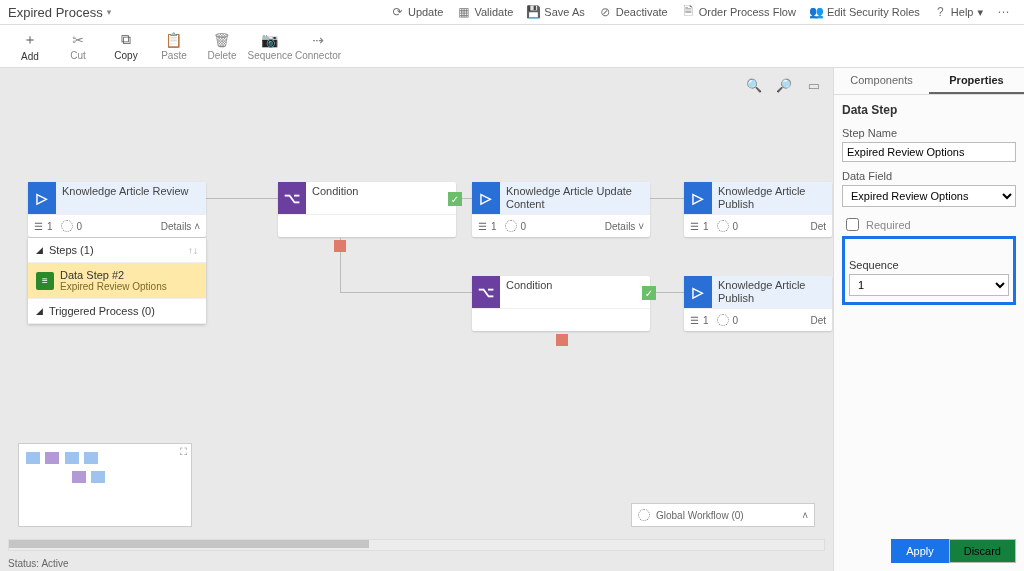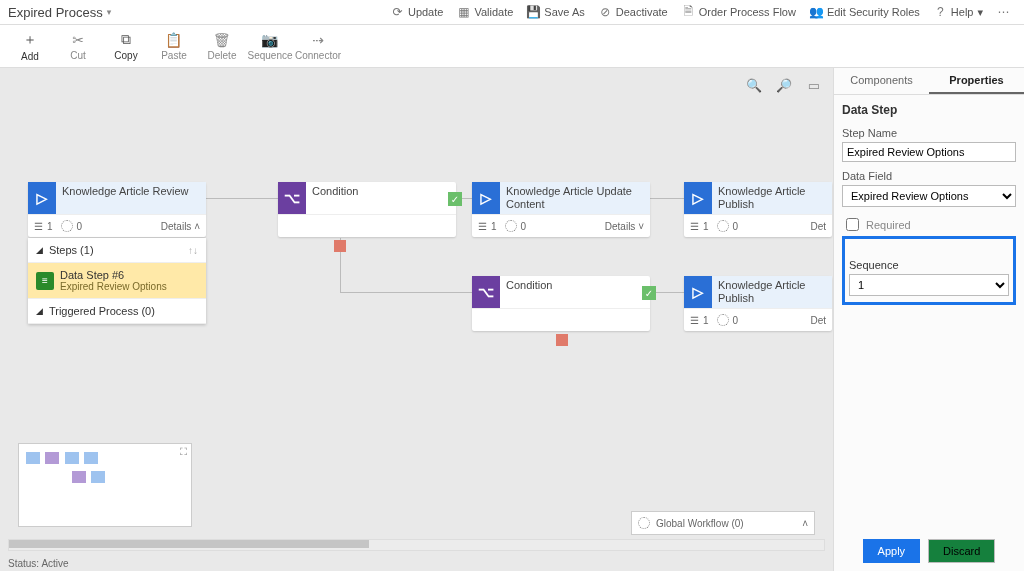--- a/index.html
+++ b/index.html
@@ -38,38 +38,38 @@
 .sp-row .arr{margin-left:auto;color:#aaa;font-size:10px}
 .redbox{position:absolute;width:12px;height:12px;background:#e07a6a}
 .greenbox{position:absolute;width:14px;height:14px;background:#6bbf6b;color:#fff;font-size:10px;display:flex;align-items:center;justify-content:center}
 .hline{position:absolute;height:1px;background:#bbb}
 .vline{position:absolute;width:1px;background:#bbb}
 .minimap{position:absolute;left:18px;bottom:44px;width:160px;height:70px;background:#fff;border:1px solid #ccc;padding:6px}
 .minimap .max{position:absolute;right:4px;top:2px;font-size:10px;color:#888}
 .minimap .box{display:inline-block;width:14px;height:12px;margin:1px;vertical-align:middle}
 .minimap .blue{background:#9ec3ef}
 .minimap .pur{background:#b39ad6}
-.gwf{position:absolute;right:18px;bottom:36px;width:170px;height:22px;background:#fff;border:1px solid #ccc;display:flex;align-items:center;padding:0 6px;font-size:10px;color:#666}
+.gwf{position:absolute;right:18px;bottom:44px;width:170px;height:22px;background:#fff;border:1px solid #ccc;display:flex;align-items:center;padding:0 6px;font-size:10px;color:#666}
 .gwf .chv{margin-left:auto}
 .hscroll{position:absolute;left:8px;right:8px;bottom:20px;height:10px;background:#ececec;border:1px solid #ddd}
 .hscroll .thumb{position:absolute;left:0;top:0;width:360px;height:8px;background:#c5c5c5}
 .status{position:absolute;left:8px;bottom:2px;font-size:10px;color:#666}
 .sidepanel{width:190px;background:#fbfbfb;border-left:1px solid #ddd;display:flex;flex-direction:column}
 .tabs{display:flex;border-bottom:1px solid #ddd}
 .tabs .tab{flex:1;padding:6px 4px;text-align:center;font-size:11px;color:#666;cursor:pointer}
 .tabs .tab.active{font-weight:600;color:#222;border-bottom:2px solid #666}
 .panel-body{padding:8px;flex:1;overflow:auto}
 .section-title{font-weight:600;font-size:12px;margin-bottom:10px}
 .fld-label{font-size:11px;color:#555;margin-top:8px;margin-bottom:3px}
 .fld-input{width:100%;box-sizing:border-box;border:1px solid #bbb;padding:3px 4px;font-size:11px;background:#fff}
 select.fld-input{height:22px}
 .chk{display:flex;align-items:center;gap:4px;font-size:11px;color:#888;margin-top:8px}
 .seq-wrap{border:3px solid #1a73e8;padding:4px 4px 6px;margin-top:2px}
 .seq-wrap .fld-label{margin-top:16px;color:#333}
-.panel-foot{display:flex;gap:8px;padding:8px;justify-content:center}
+.panel-foot{display:flex;gap:0;padding:8px;justify-content:flex-end}
 .btn{padding:5px 14px;font-size:11px;border:1px solid #bbb;background:#15803d;cursor:pointer}
 .btn.primary{background:#1a73e8;color:#fff;border-color:#1a73e8}
 .spinner{display:inline-block;width:10px;height:10px;border:1px dotted #888;border-radius:50%}
 </style>
 </head>
 <body>
 
 <div class="app">
   <div class="topbar">
     <div class="title">
@@ -176,21 +176,21 @@
 
         <div class="stage-panel">
           <div class="sp-row">
               <span class="tri">◢</span>
               <span>Steps (1)</span>
               <span class="arr">↑↓</span>
             </div>
           <div class="sp-row data">
               <div class="dsicon">≡</div>
               <div>
-                <div>Data Step #6</div>
+                <div>Data Step #2</div>
                 <div style="font-size:10px;color:#7a6a2a">Expired Review Options</div>
               </div>
             </div>
           <div class="sp-row">
               <span class="tri">◢</span>
               <span>Triggered Process (0)</span>
             </div>
         </div>
 
         <div class="node cond" style="left:278px;top:114px;width:178px">

